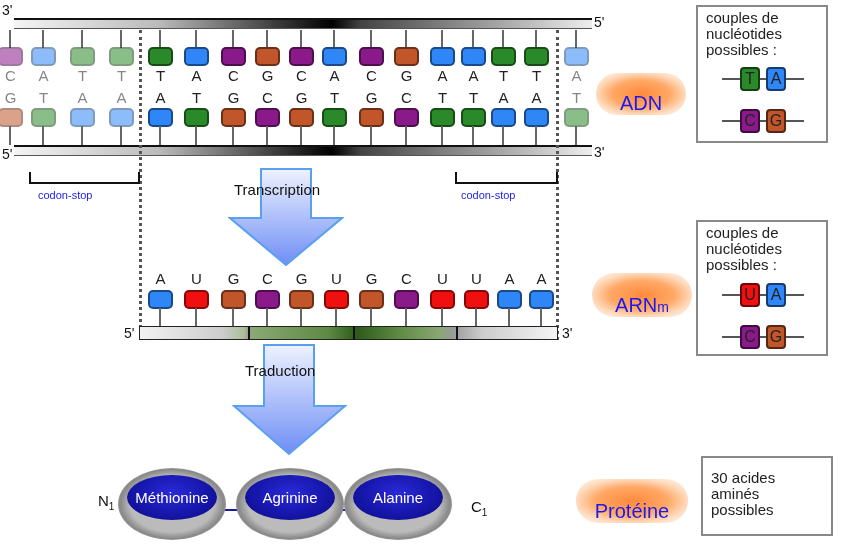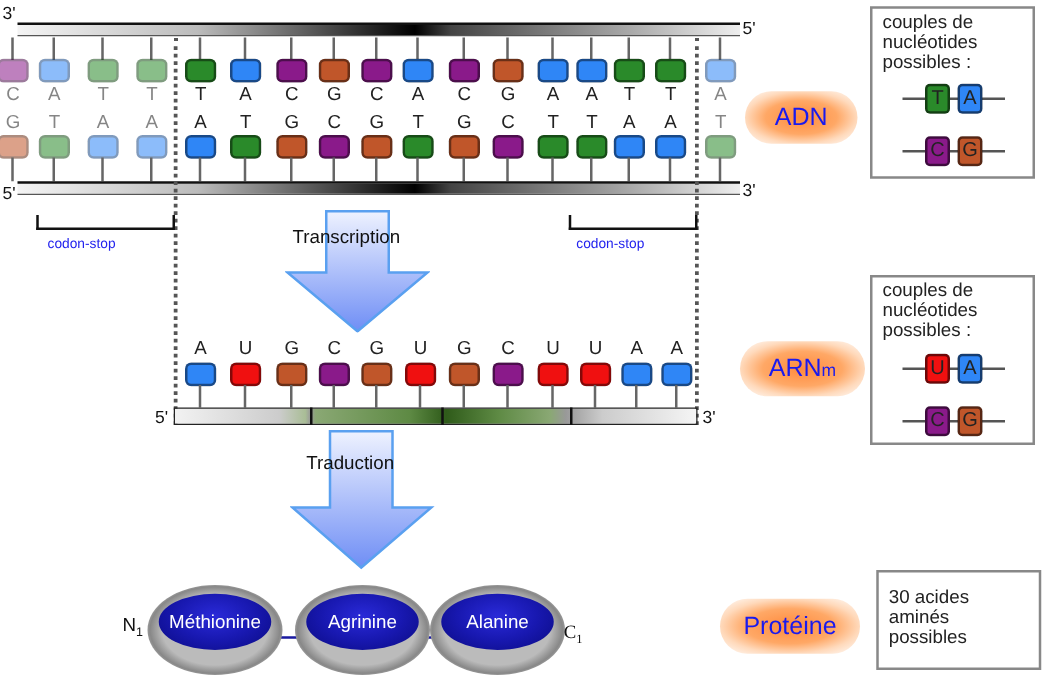--- a/index.html
+++ b/index.html
@@ -9,21 +9,21 @@
   .bar-top { background:linear-gradient(to right,#f4f4f4 0%,#bbb 25%,#000 55%,#444 60%,#aaa 85%,#eee 100%); }
   .bar-bot { background:linear-gradient(to right,#f4f4f4 0%,#bbb 25%,#000 55%,#444 60%,#aaa 85%,#eee 100%); }
   .end-lbl { position:absolute; font-size:14px; color:#111; }
   .stem { position:absolute; width:2px; background:#666; }
   .nuc { position:absolute; width:25px; height:19px; border-radius:5px; border:2px solid rgba(0,0,0,0.45); box-sizing:border-box; }
   .letter { position:absolute; width:25px; text-align:center; font-size:15px; color:#222; }
   .faded { opacity:0.55; }
   .dots { position:absolute; width:0; border-left:3px dotted #555; }
   .bracket { position:absolute; border:2px solid #111; border-top:none; height:12px; box-sizing:border-box; }
   .stop-lbl { position:absolute; color:#2222ee; font-size:11px; }
-  .glow { position:absolute; border-radius:30px; background:radial-gradient(ellipse at center,#ff8a3c 0%,#ffa866 45%,rgba(255,180,120,0.5) 70%,rgba(255,255,255,0) 100%); color:#1a1aee; font-size:20px; display:flex; align-items:center; justify-content:center; }
+  .glow { position:absolute; border-radius:30px; background:radial-gradient(ellipse at center,#ff8a3c 0%,#ffa866 45%,rgba(255,180,120,0.5) 70%,rgba(255,255,255,0) 100%); color:#1a1aee; font-size:20px; display:flex; align-items:flex-end; justify-content:center; }
   .legend { position:absolute; border:2px solid #888; background:#fff; box-sizing:border-box; font-size:15px; line-height:16px; color:#222; padding:3px 8px; }
   .mini { position:absolute; width:20px; height:24px; border-radius:4px; border:2px solid rgba(0,0,0,0.55); box-sizing:border-box; font-size:16px; text-align:center; line-height:20px; color:#222; }
   .mini-line { position:absolute; height:2px; background:#555; }
   .arrow-lbl { position:absolute; font-size:15px; color:#111; }
   .rna-bar { position:absolute; left:139px; top:326px; width:419px; height:14px; border:1px solid #222; box-sizing:border-box;
     background:linear-gradient(to right,#f2f2f2 0%,#ccc 20%,#a9bd96 25%,#999 26%,#8aa874 27%,#5e8a44 45%,#2f5b1a 52%,#5e8a44 62%,#8aa874 72%,#999 75%,#ccc 82%,#f5f5f5 100%); }
   .rna-div { position:absolute; top:326px; width:2px; height:14px; background:#111; }
   .prot { position:absolute; width:108px; height:72px; border-radius:50%; background:radial-gradient(ellipse at center,#bbb 55%,#888 68%,#ccc 80%,#999 100%); }
   .prot-inner { position:absolute; left:9px; top:7px; width:90px; height:45px; border-radius:50%; background:radial-gradient(ellipse at 50% 40%,#2a2ad8 0%,#1818b0 50%,#0a0a80 100%); color:#fff; font-size:15px; display:flex; align-items:center; justify-content:center; }
   .link { position:absolute; height:2px; background:#1a1aa0; }
@@ -269,21 +269,21 @@
       <div class="prot" style="left: 118px; top: 468px;">
         <div class="prot-inner">Méthionine</div>
       </div>
       <div class="prot" style="left: 236px; top: 468px;">
         <div class="prot-inner">Agrinine</div>
       </div>
       <div class="prot" style="left: 344px; top: 468px;">
         <div class="prot-inner">Alanine</div>
       </div>
     </div>
-  <span class="term" style="left:451px;top:498px;font-family:Liberation Serif, serif;"><span>C</span><sub>1</sub></span>
+  <span class="term" style="left:471px;top:498px;"><span>C</span><sub>1</sub></span>
 
   <div class="glow" style="left:576px;top:479px;width:112px;height:44px;">
     <span>Protéine</span>
   </div>
 
   <div class="legend" style="left:701px;top:456px;width:132px;height:80px;padding-top:12px;">
     <div>30 acides</div>
     <div>aminés</div>
     <div>possibles</div>
   </div>

